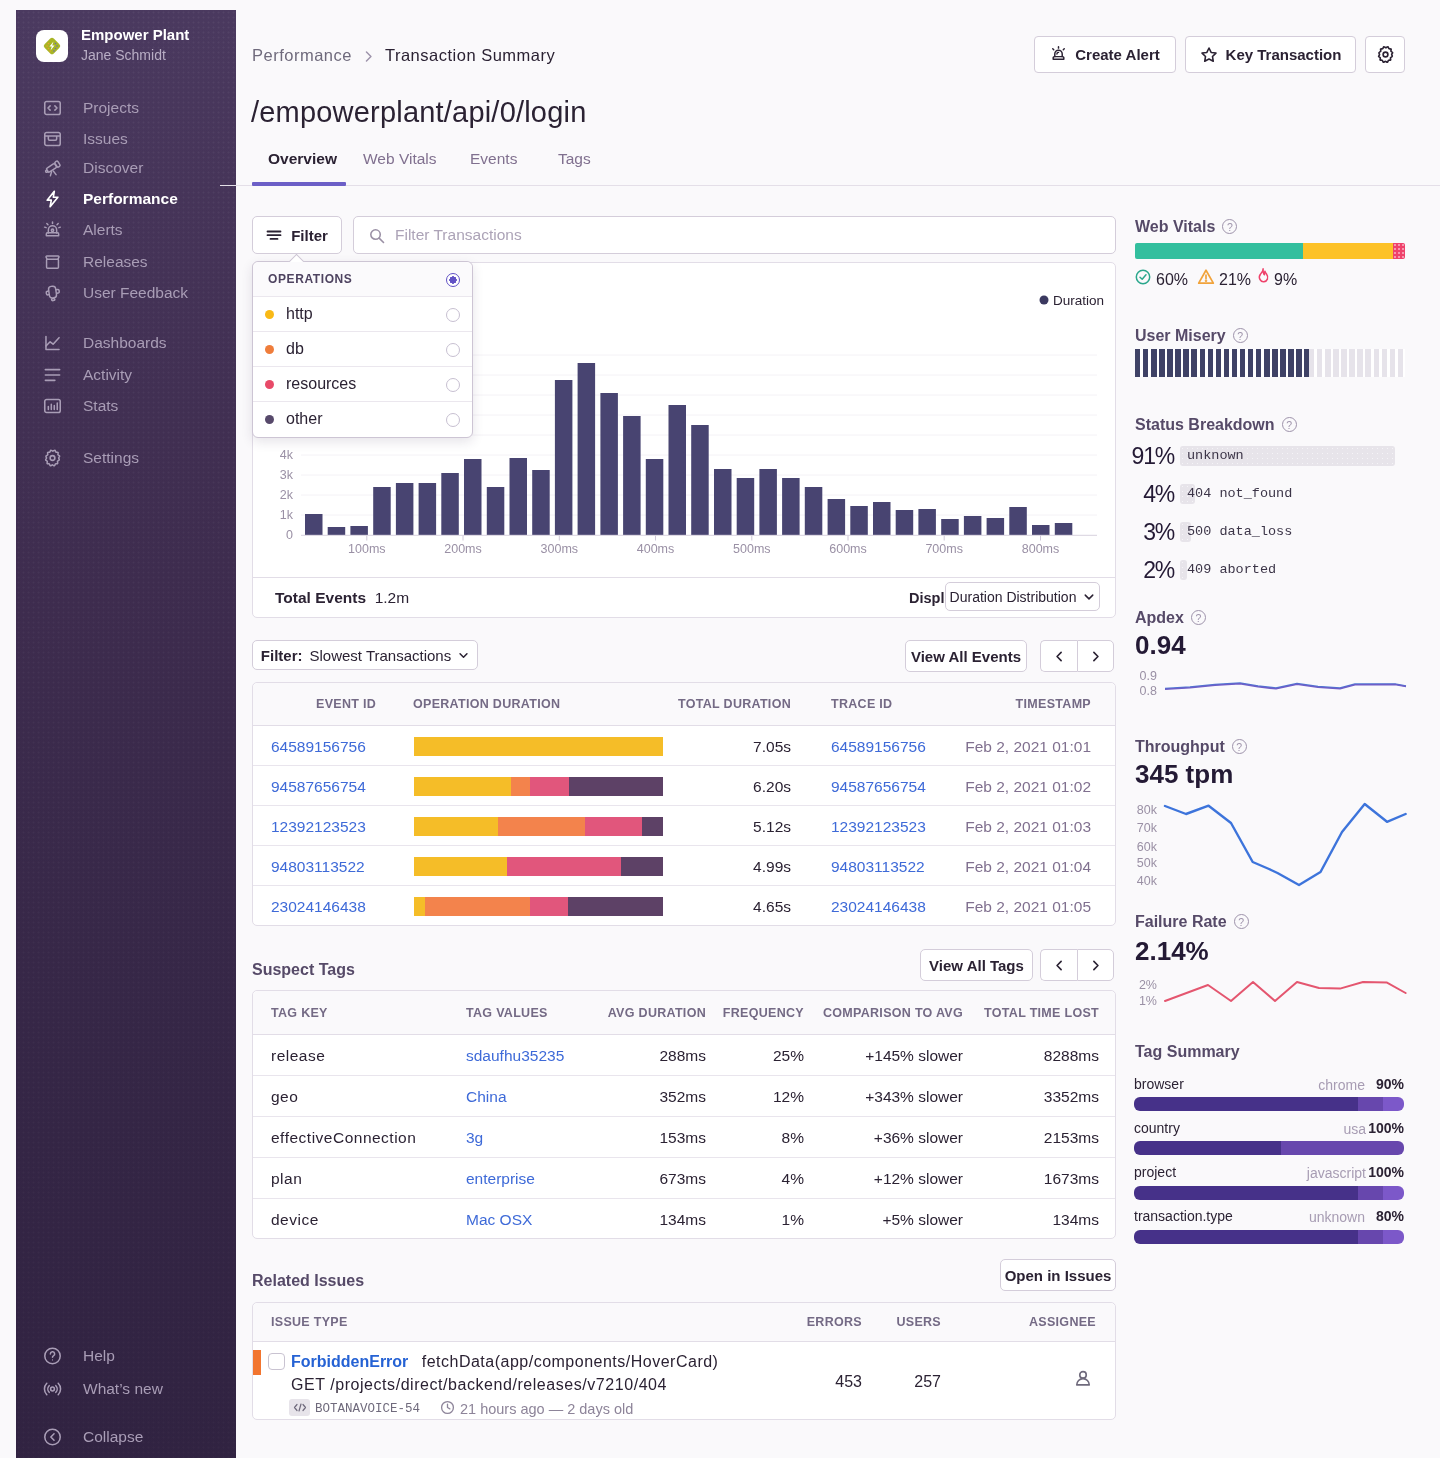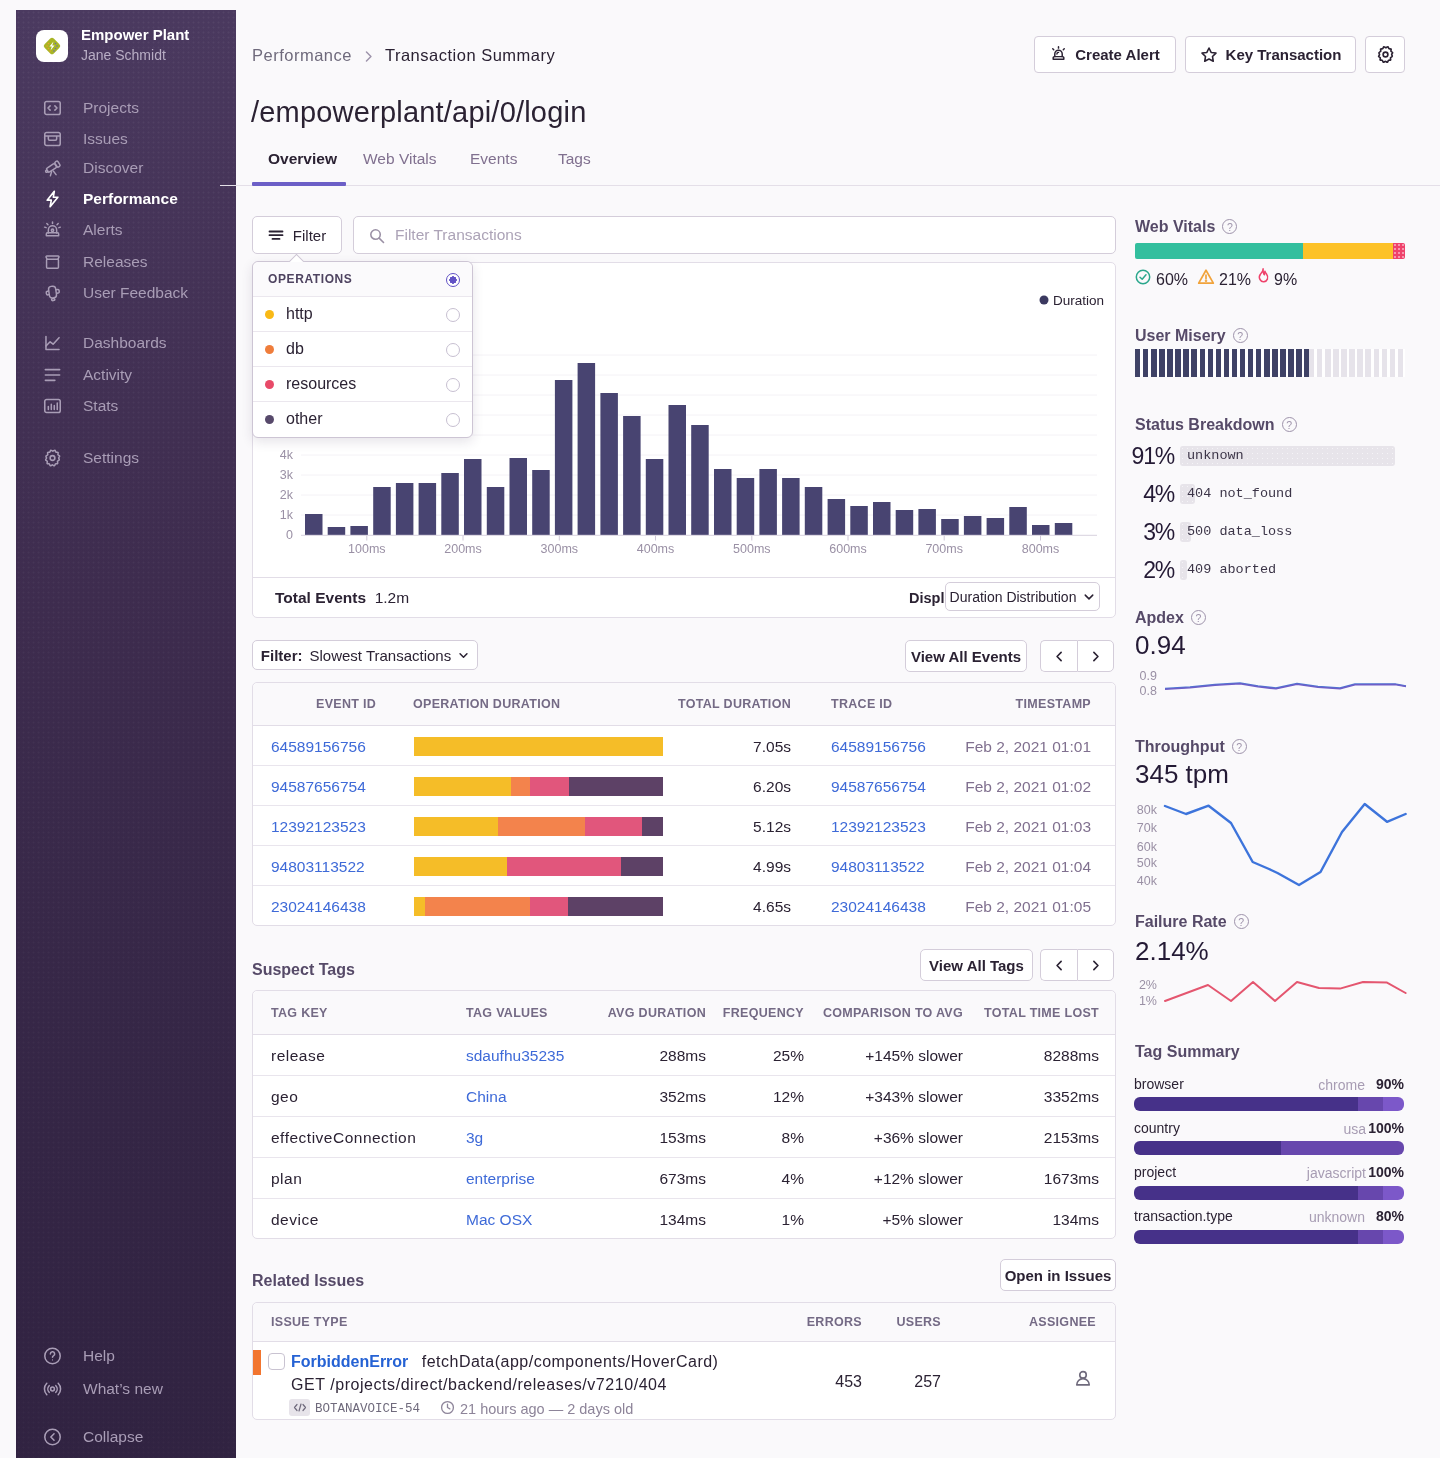--- a/index.html
+++ b/index.html
@@ -35,21 +35,21 @@
 .tab { position:absolute; top:0; color:#80708f; white-space:nowrap; }
 .tab.active { color:#2b2233; font-weight:bold; }
 #tab-underline { position:absolute; left:252px; top:182px; width:94px; height:4px; background:#6c5fc7; border-radius:1px; }
 #header-border { position:absolute; left:220px; top:185px; width:1220px; height:1px; background:#e4dfe8; }
 
 
 .card { position:absolute; background:#fff; border:1px solid #e2dde7; border-radius:5px; }
 .btn { position:absolute; background:#fff; border:1px solid #d4cdda; border-radius:5px; font-size:15px; color:#2b2233; display:flex; align-items:center; justify-content:center; white-space:nowrap; }
 
 
-#filter-btn { left:252px; top:216px; width:90px; height:38px; font-weight:normal; gap:9px; }
+#filter-btn { left:252px; top:216px; width:90px; height:38px; font-weight:bold; gap:9px; }
 #search-box { position:absolute; left:353px; top:216px; width:763px; height:38px; background:#fff; border:1px solid #d4cdda; border-radius:5px; }
 #search-box .ph { position:absolute; left:41px; top:9px; font-size:15.5px; color:#aca3b7; }
 
 
 #dropdown { position:absolute; left:252px; top:261px; width:221px; background:#fff; border:1px solid #cdc5d4; border-radius:6px; box-shadow:0 4px 12px rgba(50,30,70,0.12); z-index:50; }
 #dropdown:before { content:""; position:absolute; left:38px; top:-6px; width:10px; height:10px; background:#fff; border-left:1px solid #cdc5d4; border-top:1px solid #cdc5d4; transform:rotate(45deg); }
 .dd-row { position:relative; height:35px; border-bottom:1px solid #ebe7ee; }
 .dd-row:last-child { border-bottom:none; }
 .dd-head { font-size:12px; font-weight:bold; color:#4e4360; letter-spacing:0.6px; line-height:35px; padding-left:15px; border-radius:6px 6px 0 0; }
 .dd-item { font-size:16px; color:#2b2233; line-height:34px; padding-left:33px; }
@@ -68,21 +68,21 @@
 .pbtn:first-child { border-radius:5px 0 0 5px; border-right:none; }
 .pbtn:last-child { border-radius:0 5px 5px 0; }
 .trow { position:absolute; left:0; width:862px; border-bottom:1px solid #e9e5ed; height:40px; }
 .thead { background:#faf9fb; border-bottom:1px solid #e2dde7; border-radius:5px 5px 0 0; }
 .thead .th { position:absolute; top:50%; transform:translateY(-50%); }
 .trow .cell { position:absolute; top:12px; font-size:15.5px; }
 .rt { text-align:right; }
 .opbar { position:absolute; top:10.5px; height:19px; display:flex; }
 .opbar i { display:block; height:19px; }
 .rr-head { position:absolute; left:1135px; font-size:16px; font-weight:bold; color:#564a68; }
-.rr-big { position:absolute; left:1135px; font-size:26px; font-weight:400; color:#241a35; }
+.rr-big { position:absolute; left:1135px; font-size:26px; font-weight:700; color:#241a35; }
 .qm { display:inline-block; width:15px; height:15px; border:1px solid #9e93ab; border-radius:50%; color:#9e93ab; font-size:10.5px; font-weight:normal; text-align:center; line-height:14px; vertical-align:1px; margin-left:7px; }
 .mono { font-family:"Liberation Mono", monospace; }
 .sb-pct { position:absolute; left:1120px; width:54px; text-align:right; font-size:23px; letter-spacing:-1.2px; color:#241a35; }
 .sb-pill { position:absolute; left:1180px; height:20px; background:#e7e4ea; border-radius:3px; background-image:radial-gradient(rgba(255,255,255,0.6) 0.8px, transparent 1px); background-size:5px 5px; }
 .sb-mono { position:absolute; left:1187px; font-family:"Liberation Mono", monospace; font-size:13.5px; color:#3c3548; }
 .axlbl { position:absolute; left:1135px; width:22px; text-align:right; font-size:12.5px; color:#9a90a5; }
 .ts-key { position:absolute; left:1134px; font-size:14px; color:#2b2233; }
 .ts-val { position:absolute; font-size:14px; color:#a79cb3; }
 .ts-pct { position:absolute; right:36px; font-size:14px; color:#2b2233; font-weight:bold; }
 .ts-bar { position:absolute; left:1134px; width:270px; height:14px; border-radius:6px; overflow:hidden; display:flex; }

